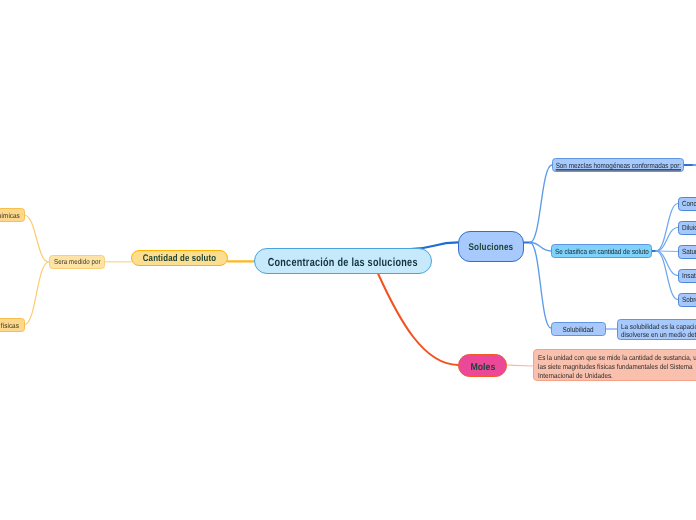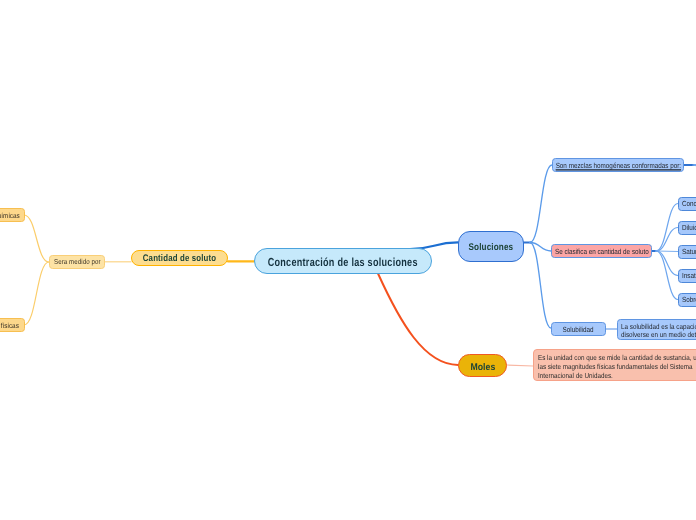--- a/index.html
+++ b/index.html
@@ -41,21 +41,21 @@
   .n-sol{left:458px;top:231px;width:66px;height:31px;border-radius:12px;
           background:#a8c9fc;border:1.5px solid #2f6fd0;}
   .n-sol .t{font-size:9.8px;font-weight:700;color:#1d4438;transform:scaleX(0.83) translateY(1.2px);
             letter-spacing:0.15px;}
 
   .n-mezclas{left:552px;top:158.3px;width:132px;height:13.8px;border-radius:3.5px;
           background:#a7c9fc;border:1px solid #5f95e2;text-decoration:underline;}
   .n-mezclas .t{font-size:7.4px;font-weight:400;color:#232830;transform:scaleX(0.855) translateY(1.4px);}
 
   .n-clasifica{left:551px;top:244.3px;width:101px;height:13.5px;border-radius:3.5px;
-          background:#fca5a5;border:1px solid #5f95e2;}
+          background:#7dd3fc;border:1px solid #5f95e2;}
   .n-clasifica .t{font-size:7.4px;font-weight:400;color:#232830;transform:scaleX(0.855) translateY(1.1px);}
 
   .n-solub{left:551px;top:322px;width:55px;height:14px;border-radius:3.5px;
           background:#a7c9fc;border:1px solid #5f95e2;}
   .n-solub .t{font-size:7.4px;font-weight:400;color:#232830;transform:scaleX(0.855) translateY(1.1px);}
 
   .n-solubdesc{left:616.5px;top:318.5px;width:173px;height:21.5px;border-radius:3.5px;
           background:#a7c9fc;border:1px solid #5f95e2;
           display:block;padding:3.6px 3px;}
   .n-solubdesc .t{font-size:7.2px;font-weight:400;color:#232830;
@@ -63,21 +63,21 @@
           transform:scaleX(0.875);transform-origin:left top;width:114.3%;}
 
   .n-tipo{width:46px;height:13.8px;border-radius:3.5px;left:678.2px;
           background:#a6c8fb;border:1px solid #4e88d9;
           justify-content:flex-start;padding-left:3px;}
   .n-tipo .t{font-size:7.4px;font-weight:400;color:#232830;
           transform:scaleX(0.855) translateY(0.2px);transform-origin:left center;}
 
   
   .n-moles{left:458px;top:354px;width:49px;height:22.5px;border-radius:11.5px;
-          background:#eab308;border:1.5px solid #ef5a24;}
+          background:#ec4899;border:1.5px solid #ef5a24;}
   .n-moles .t{font-size:9.8px;font-weight:700;color:#1d4438;transform:scaleX(0.89) translateY(2.6px);}
 
   .n-molesdesc{left:533px;top:349px;width:183px;height:31.5px;border-radius:4px;
           background:#f9c0ad;border:1px solid #f6a289;
           display:block;padding:4.2px 3.5px;}
   .n-molesdesc .t{font-size:7.2px;font-weight:400;color:#2c2c2c;
           white-space:pre;display:block;line-height:8.7px;
           transform:scaleX(0.875);transform-origin:left top;width:114.3%;}
 </style>
 </head>

